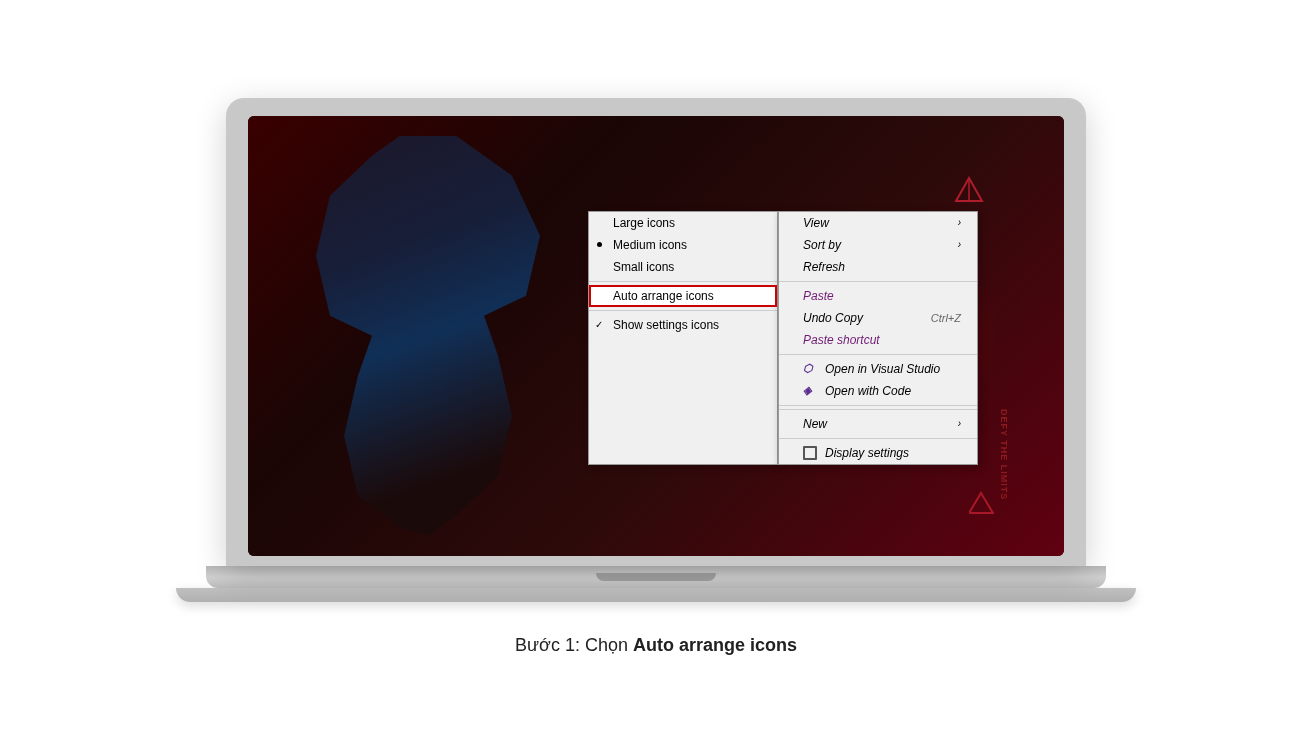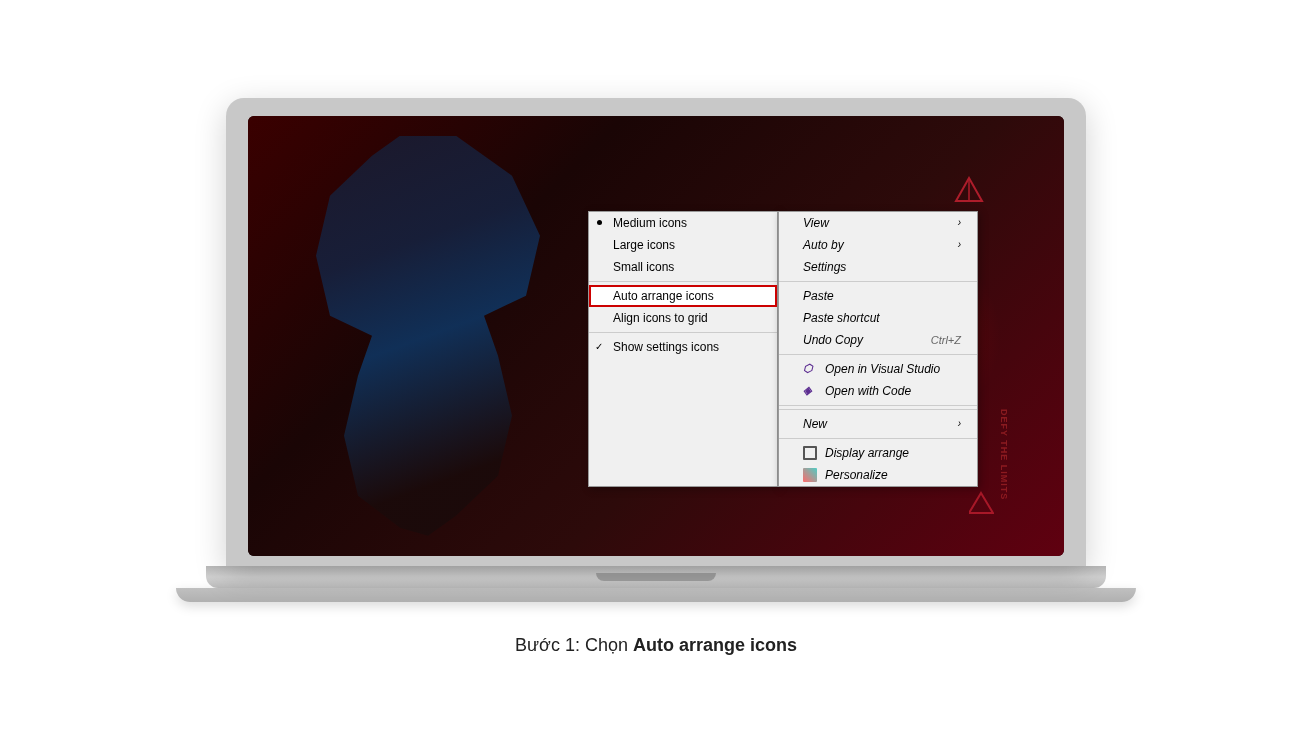--- a/index.html
+++ b/index.html
@@ -123,21 +123,21 @@
       padding: 4px 16px 4px 24px;
       cursor: default;
       display: flex;
       align-items: center;
       gap: 6px;
       white-space: nowrap;
       position: relative;
     }
 
     .menu-item.disabled {
-      color: #000000;
+      color: #701a75;
     }
 
     .menu-item.highlighted {
       background: #fff;
       border: 2px solid #cc0000;
       padding: 2px 14px 2px 22px;
     }
 
     .menu-separator {
       height: 1px;
@@ -301,89 +301,82 @@
         <div class="valorant-logo-bottom">
           <svg viewBox="0 0 25 25" width="25" height="25">
             <polygon points="12,2 24,22 0,22" fill="none" stroke="#cc2233" stroke-width="2"></polygon>
           </svg>
         </div>
 
         <div class="context-menu-container">
 
           <div class="context-menu">
             <div class="menu-item">
+              <span>Large icons</span>
+            </div>
+            <div class="menu-item">
               <span class="dot"></span>
               <span>Medium icons</span>
             </div>
             <div class="menu-item">
-              <span>Large icons</span>
-            </div>
-            <div class="menu-item">
               <span>Small icons</span>
             </div>
             <div class="menu-separator"></div>
             <div class="menu-item highlighted">
               <span>Auto arrange icons</span>
             </div>
-            <div class="menu-item">
-              <span>Align icons to grid</span>
-            </div>
             <div class="menu-separator"></div>
             <div class="menu-item">
               <span class="check">✓</span>
               <span>Show settings icons</span>
             </div>
           </div>
 
           <div class="context-menu-right">
             <div class="menu-item">
               <span>View</span>
               <span class="arrow">›</span>
             </div>
             <div class="menu-item">
-              <span>Auto by</span>
+              <span>Sort by</span>
               <span class="arrow">›</span>
             </div>
             <div class="menu-item">
-              <span>Settings</span>
+              <span>Refresh</span>
             </div>
             <div class="menu-separator"></div>
             <div class="menu-item disabled">
               <span>Paste</span>
             </div>
+            <div class="menu-item">
+              <span>Undo Copy</span>
+              <span class="shortcut">Ctrl+Z</span>
+            </div>
             <div class="menu-item disabled">
               <span>Paste shortcut</span>
             </div>
-            <div class="menu-item">
-              <span>Undo Copy</span>
-              <span class="shortcut">Ctrl+Z</span>
-            </div>
             <div class="menu-separator"></div>
             <div class="menu-item">
               <span class="icon-badge icon-vs">⬡</span>
               <span>Open in Visual Studio</span>
             </div>
             <div class="menu-item">
               <span class="icon-badge icon-vs">◈</span>
               <span>Open with Code</span>
             </div>
             <div class="menu-separator"></div>
             <div class="menu-separator"></div>
             <div class="menu-item">
               <span>New</span>
               <span class="arrow">›</span>
             </div>
             <div class="menu-separator"></div>
             <div class="menu-item">
               <span class="icon-badge icon-display"></span>
-              <span>Display arrange</span>
-            </div>
-            <div class="menu-item">
-              <span class="icon-badge icon-personalize"></span>
-              <span>Personalize</span>
+              <span>Display settings</span>
             </div>
           </div>
 
         </div>
       </div>
     </div>
   </div>
 
   <div class="laptop-base">
     <div class="laptop-notch"></div>

